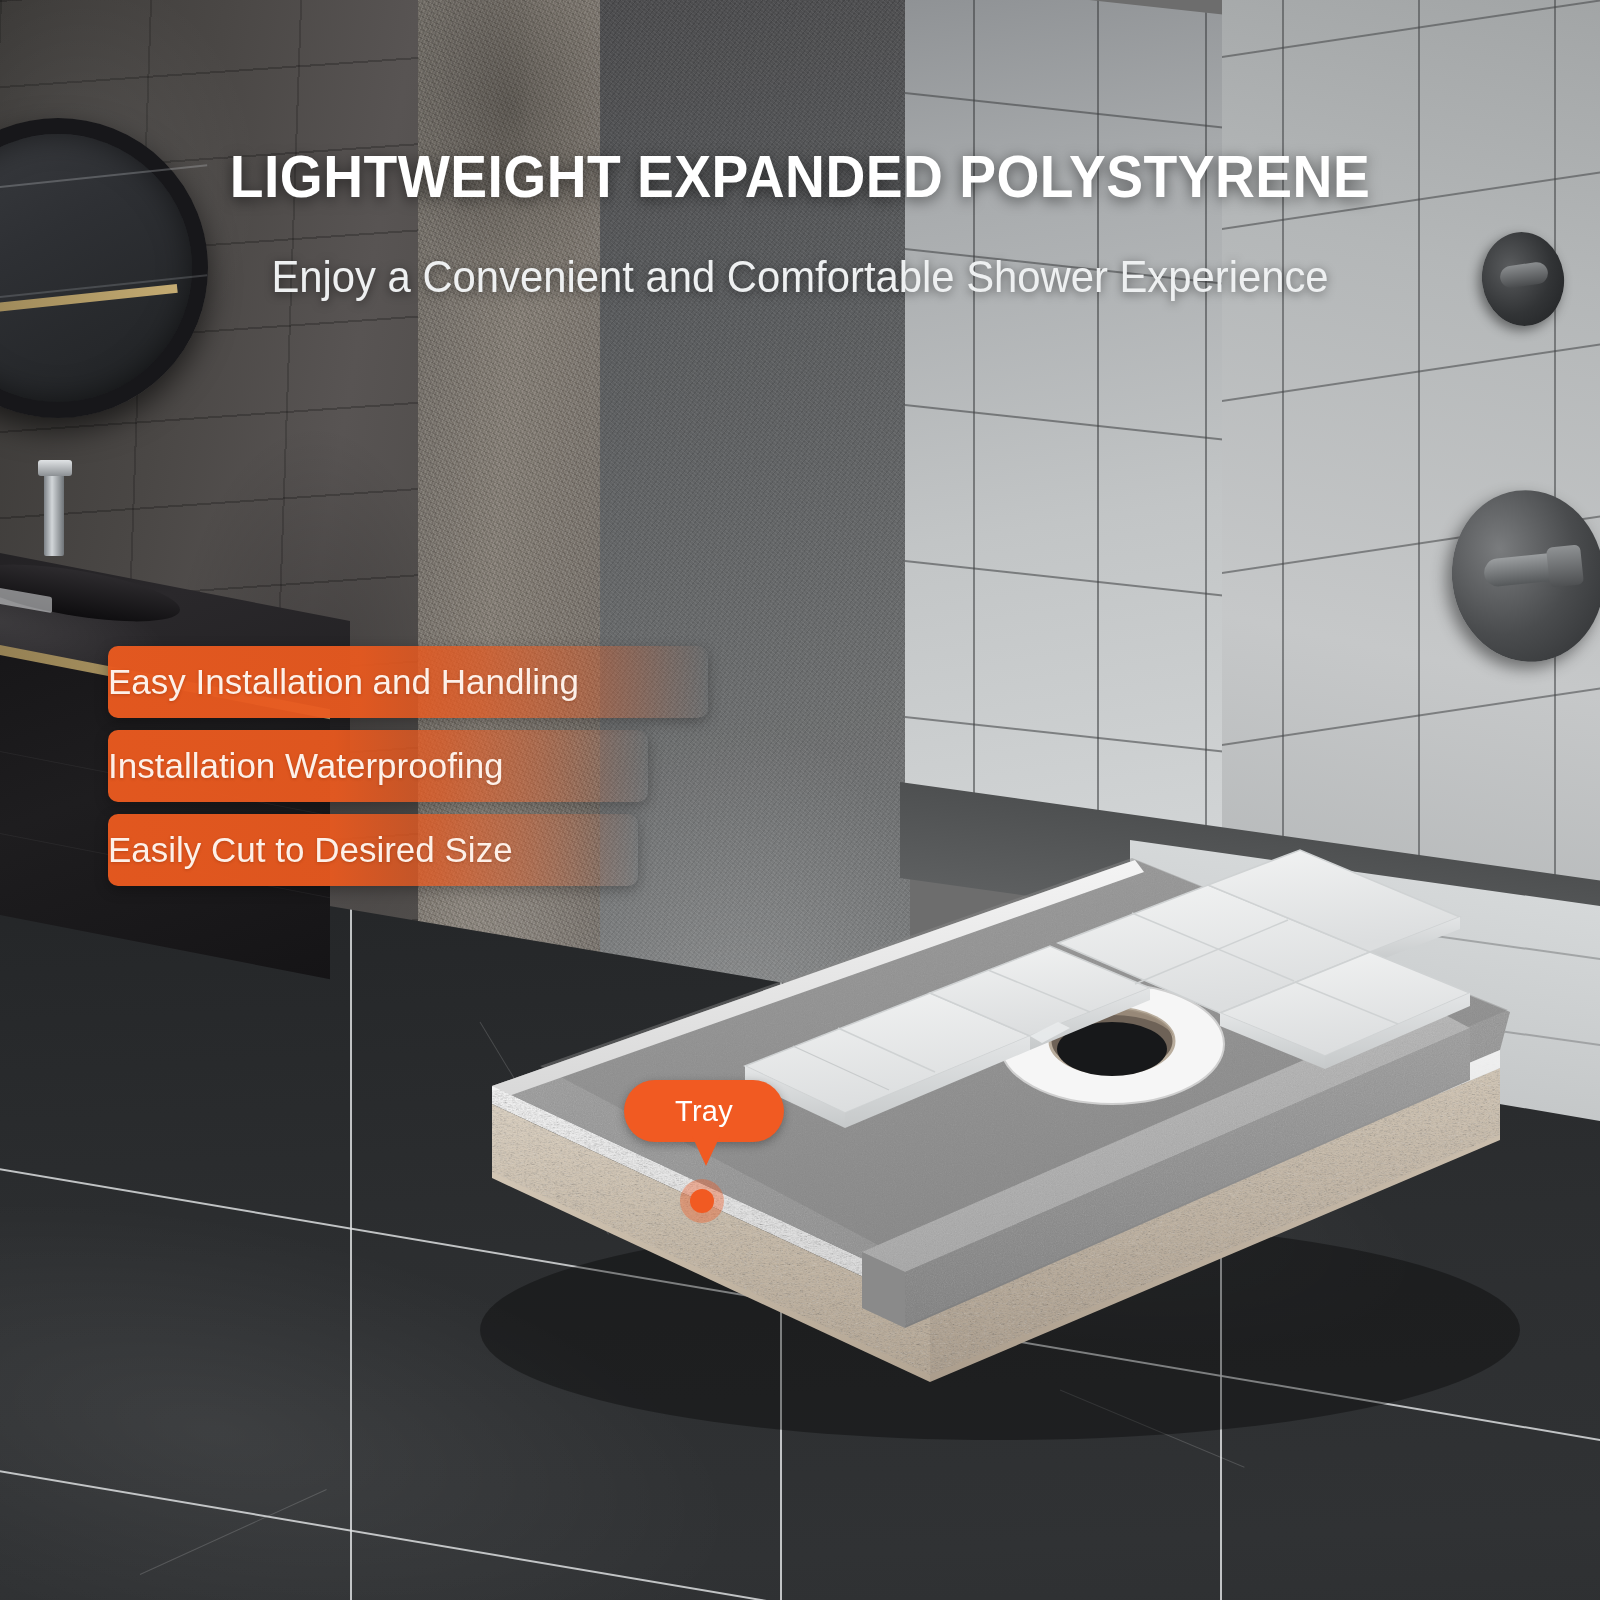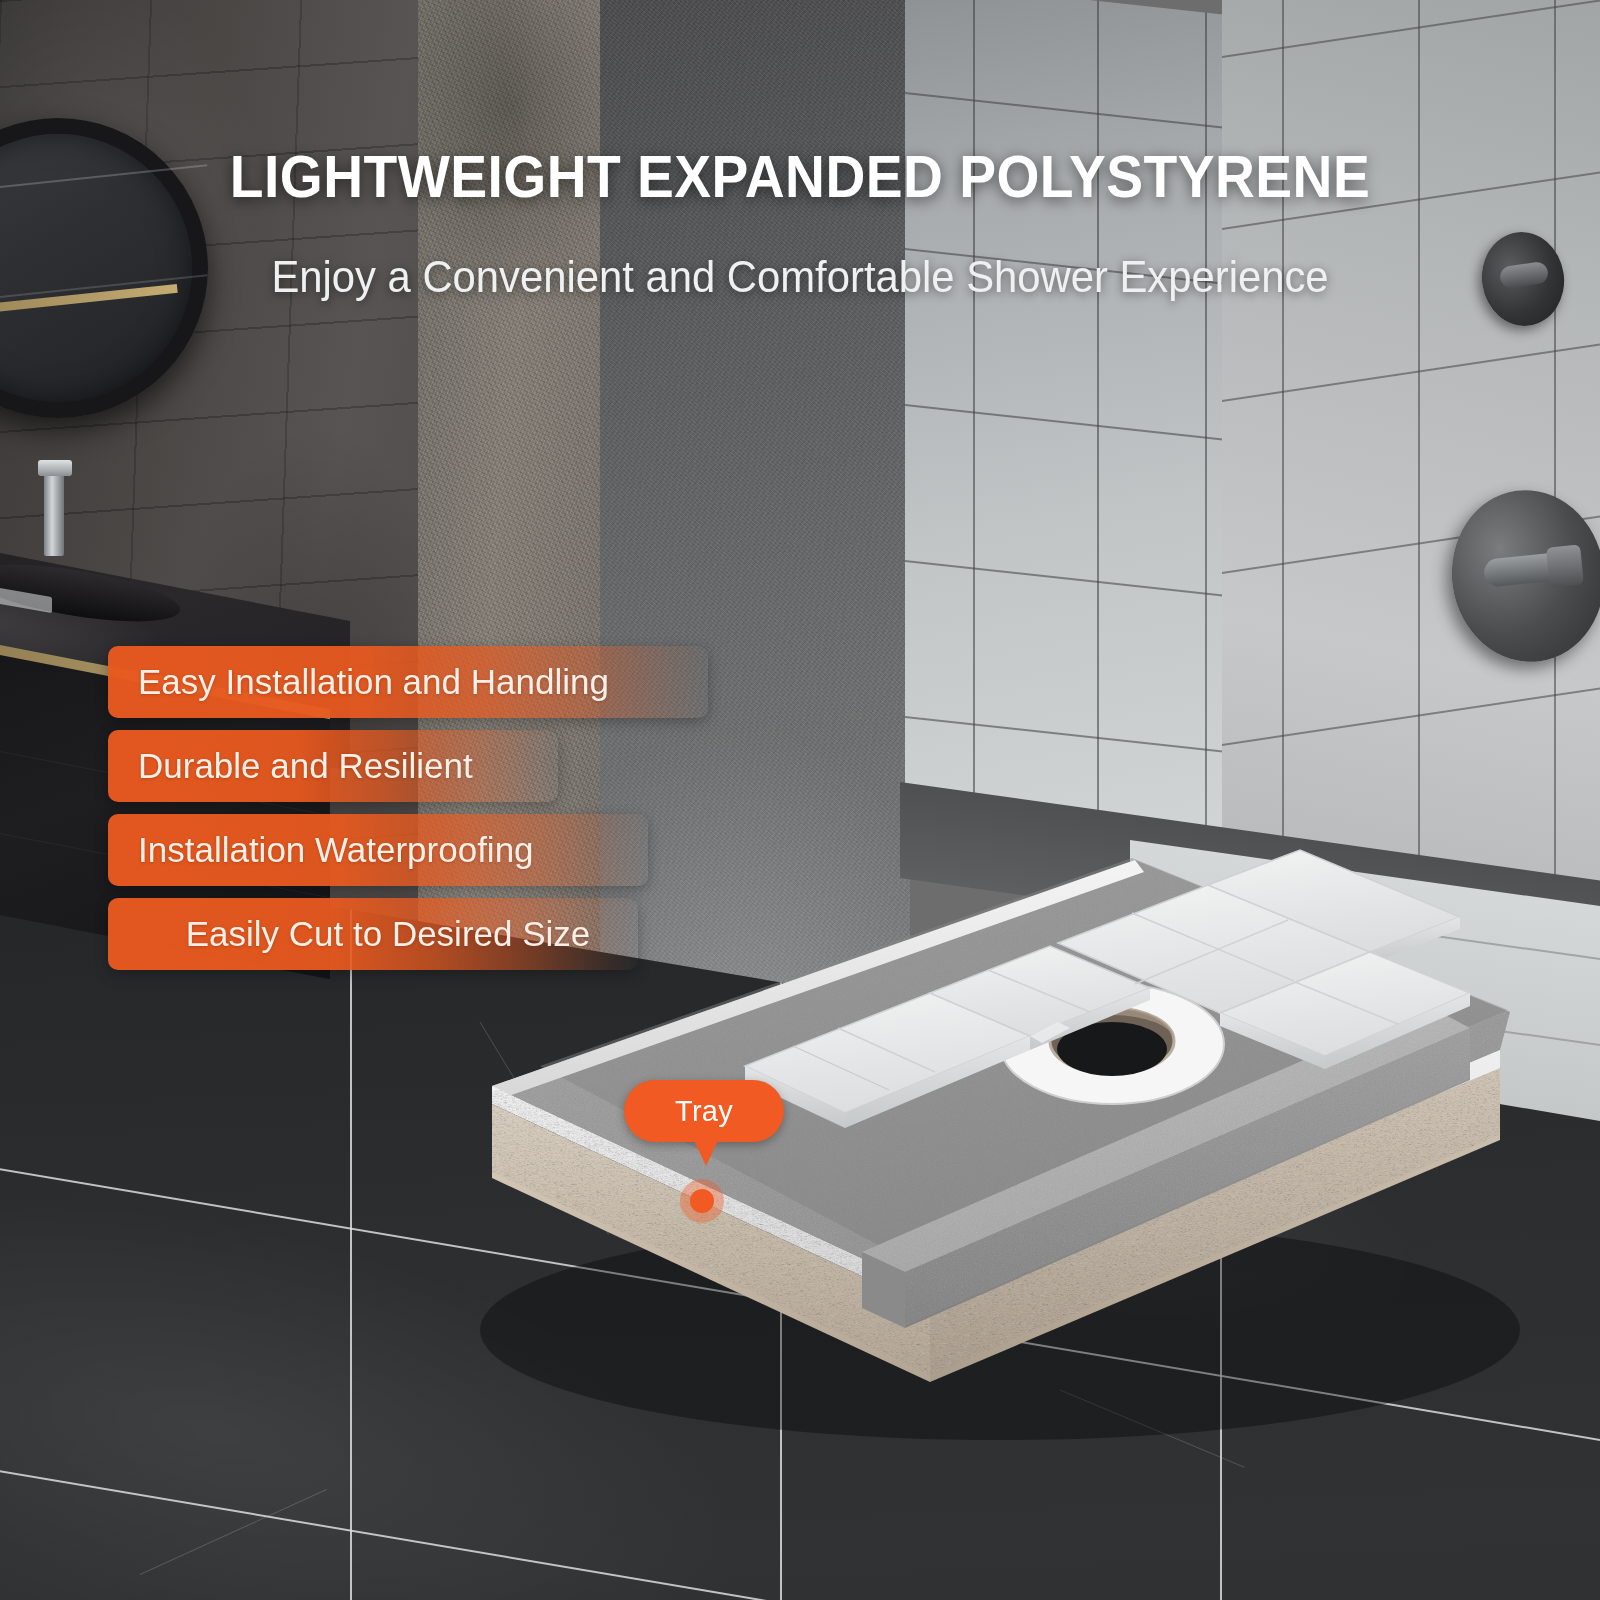--- a/index.html
+++ b/index.html
@@ -195,26 +195,26 @@
         rgba(232,89,31,.97) 0%,
         rgba(232,89,31,.95) 42%,
         rgba(232,89,31,.72) 62%,
         rgba(232,89,31,.40) 80%,
         rgba(232,89,31,.10) 94%,
         rgba(232,89,31,0) 100%);
     box-shadow:0 4px 14px rgba(0,0,0,.28);
   }
   .chip-label{
     color:#fdf0e8;font-size:35px;font-weight:400;white-space:nowrap;
-    padding-left:30px;text-shadow:0 1px 3px rgba(120,40,10,.35);
+    text-shadow:0 1px 3px rgba(120,40,10,.35);
   }
   .chip-1{width:600px;}
   .chip-2{width:450px;}
   .chip-3{width:540px;}
-  .chip-4{width:530px;justify-content:center;}
+  .chip-4{width:530px;}
 
   
   .callout{left:624px;top:1080px;width:160px;height:62px;}
   .callout-bubble{
     position:absolute;left:0;top:0;width:160px;height:62px;border-radius:31px;
     background:#f15a22;display:flex;align-items:center;justify-content:center;
     box-shadow:0 3px 10px rgba(0,0,0,.30);
   }
   .callout-text{color:#ffffff;font-size:29px;font-weight:400;letter-spacing:.3px;}
   .callout-tail{
@@ -456,23 +456,20 @@
   </svg>
   </div>
 
   <div class="layer headline">LIGHTWEIGHT EXPANDED POLYSTYRENE</div>
   <div class="layer subhead">Enjoy a Convenient and Comfortable Shower Experience</div>
 
   <div class="layer chips">
     <div class="chip chip-1">
       <span class="chip-label">Easy Installation and Handling</span>
     </div>
-    <div class="chip chip-2">
-      <span class="chip-label">Durable and Resilient</span>
-    </div>
     <div class="chip chip-3">
       <span class="chip-label">Installation Waterproofing</span>
     </div>
     <div class="chip chip-4">
       <span class="chip-label">Easily Cut to Desired Size</span>
     </div>
   </div>
 
   <div class="layer callout">
     <div class="callout-bubble">

